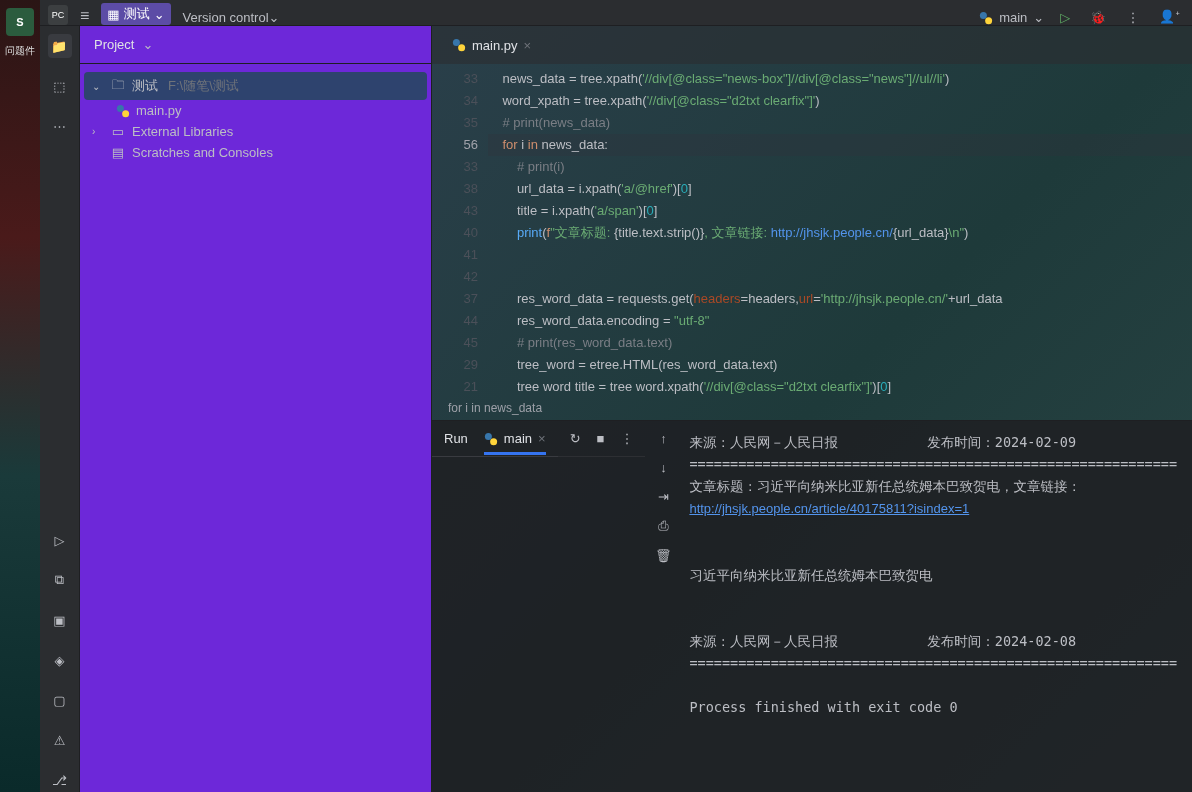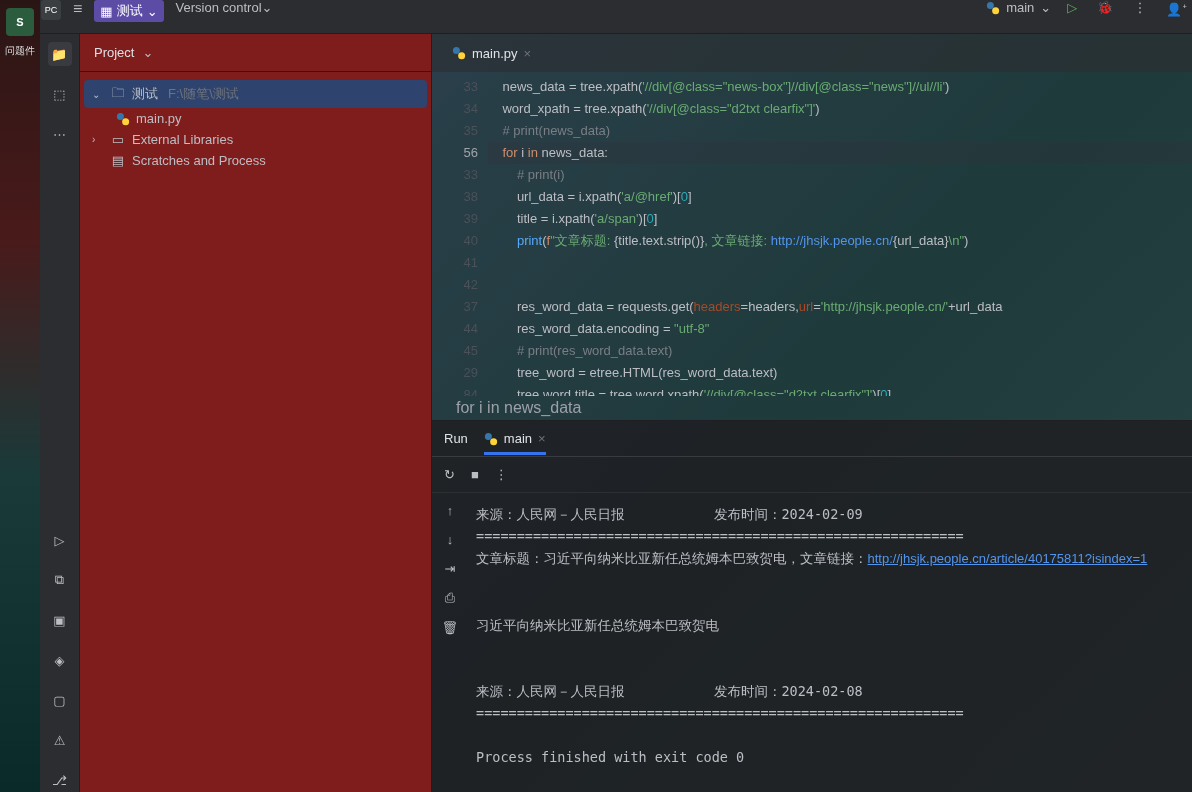--- a/index.html
+++ b/index.html
@@ -1,35 +1,35 @@
 <!DOCTYPE html>
 <html><head>
 <meta charset="utf-8">
 <style>
 *{margin:0;padding:0;box-sizing:border-box;font-family:'Segoe UI',Arial,sans-serif;font-size:13px}
 body{width:1192px;height:792px;background:#1e1f22;color:#bcbec4;overflow:hidden;display:flex}
 .desktop-strip{width:40px;height:100%;background:linear-gradient(180deg,#2a1515 0%,#4a1a1a 30%,#1a3a3a 60%,#0a2a2a 100%);display:flex;flex-direction:column;align-items:center;padding-top:8px;gap:8px}
 .desktop-strip .app-icon{width:28px;height:28px;background:#2b5c3e;border-radius:4px;display:flex;align-items:center;justify-content:center;color:#fff;font-weight:bold;font-size:11px}
 .desktop-strip .label{color:#ddd;font-size:10px;writing-mode:horizontal-tb;text-align:center}
 .ide{flex:1;display:flex;flex-direction:column;background:#2b2d30}
-.top-bar{height:34px;background:#2b2d30;display:flex;align-items:flex-start;padding:0 1px;gap:12px;border-bottom:1px solid #1e1f22}
+.top-bar{height:26px;background:#2b2d30;display:flex;align-items:flex-end;padding:0 8px;gap:12px;border-bottom:1px solid #1e1f22}
 .top-bar .logo{width:20px;height:20px;background:#3c3f41;border-radius:3px;display:flex;align-items:center;justify-content:center;font-size:9px;color:#fff}
 .top-bar .burger{color:#bcbec4;font-size:16px;cursor:pointer}
 .top-bar .proj-badge{background:#5c4ca6;color:#fff;padding:2px 6px;border-radius:3px;font-size:12px;display:flex;align-items:center;gap:4px}
 .top-bar .dropdown{color:#bcbec4;cursor:pointer;display:flex;align-items:center;}
 .top-bar .spacer{flex:1}
 .top-bar .run-sel{display:flex;align-items:center;gap:6px;color:#bcbec4}
 .top-bar .icon-btn{color:#bcbec4;cursor:pointer;padding:0 4px}
 .top-bar .play{color:#5fad65}
 .main-area{flex:1;display:flex;overflow:hidden}
 .left-rail{width:40px;background:#2b2d30;display:flex;flex-direction:column;align-items:center;padding-top:8px;gap:16px;border-right:1px solid #1e1f22}
 .left-rail .rail-icon{color:#bcbec4;cursor:pointer;width:24px;height:24px;display:flex;align-items:center;justify-content:center}
 .left-rail .rail-icon:first-child{background:#393b40;border-radius:4px}
 .left-rail .rail-spacer{flex:1}
-.project-panel{width:352px;background:#7f1d1d;border-right:1px solid #1e1f22;display:flex;flex-direction:column}
+.project-panel{width:352px;background:#6d28d9;border-right:1px solid #1e1f22;display:flex;flex-direction:column}
 .project-header{height:38px;display:flex;align-items:center;padding:0 14px;gap:8px;border-bottom:1px solid #1e1f22}
 .project-header .title{font-weight:500;color:#dfe1e5}
 .tree{padding:8px 4px}
 .tree-row{display:flex;align-items:center;padding:3px 8px;gap:6px;cursor:pointer;border-radius:4px}
 .tree-row.selected{background:#2e436e}
 .tree-row .arrow{width:12px;color:#bcbec4;font-size:10px}
 .tree-row .icon{width:16px;text-align:center}
 .tree-row .path{color:#6f737a;margin-left:4px}
 .tree-row.indent1{padding-left:32px}
 .editor-area{flex:1;display:flex;flex-direction:column;background:linear-gradient(135deg,#2a3f4a 0%,#1e3a3a 50%,#2a4545 100%);position:relative;overflow:hidden}
@@ -40,22 +40,22 @@
 .gutter{width:56px;text-align:right;padding:4px 10px 4px 0;color:#4b5059;user-select:none;line-height:22px}
 .gutter .current{color:#a1a3ab}
 .code-lines{flex:1;padding:4px 0;line-height:22px;white-space:pre;color:#bcbec4}
 .kw{color:#cf8e6d}
 .str{color:#6aab73}
 .fn{color:#57aaf7}
 .cm{color:#7a7e85}
 .num{color:#2aacb8}
 .link{color:#5394ec;}
 .hl-line{background:rgba(50,50,60,0.3);display:inline-block;width:100%}
-.breadcrumb{height:24px;padding:0 24px;color:#9da0a8;font-size:16px;display:flex;align-items:center}
-.bottom-panel{height:372px;background:rgba(30,31,34,0.85);border-top:1px solid #1e1f22;display:flex;flex-direction:column}
+.breadcrumb{height:24px;padding:0 16px;color:#9da0a8;font-size:12px;display:flex;align-items:center}
+.bottom-panel{height:372px;background:rgba(30,31,34,0.85);border-top:1px solid #1e1f22;display:flex;flex-direction:row}
 .run-tabs{height:36px;display:flex;align-items:center;padding:0 12px;gap:16px;border-bottom:1px solid #393b40}
 .run-tabs .run-label{color:#dfe1e5;font-weight:500}
 .run-tabs .run-tab{display:flex;align-items:center;gap:6px;color:#dfe1e5;position:relative}
 .run-tabs .run-tab::after{content:'';position:absolute;bottom:-9px;left:0;right:0;height:3px;background:#3574f0}
 .run-toolbar{height:36px;display:flex;align-items:center;padding:0 12px;gap:16px;border-bottom:1px solid #2d2f33}
 .run-toolbar .tb-icon{color:#bcbec4;cursor:pointer}
 .console-wrap{flex:1;display:flex;overflow:hidden}
 .console-rail{width:36px;display:flex;flex-direction:column;align-items:center;padding-top:10px;gap:14px}
 .console-rail .cr-icon{color:#bcbec4;cursor:pointer}
 .console-out{flex:1;padding:10px 8px;font-family:'Consolas','Monaco',monospace;font-size:13.5px;line-height:22px;color:#bcbec4;white-space:pre-wrap;overflow:auto}
@@ -135,21 +135,21 @@
           <span>main.py</span>
         </div>
         <div class="tree-row">
           <span class="arrow">›</span>
           <span class="icon">▭</span>
           <span>External Libraries</span>
         </div>
         <div class="tree-row">
           <span class="arrow"></span>
           <span class="icon">▤</span>
-          <span>Scratches and Process</span>
+          <span>Scratches and Consoles</span>
         </div>
       </div>
     </div>
 
     <div class="editor-area">
       <div class="editor-tabs">
         <div class="editor-tab">
           <svg class="py-svg" viewBox="0 0 16 16">
               <circle cx="5" cy="5" r="4" fill="#3776ab"></circle>
               <circle cx="11" cy="11" r="4" fill="#ffd43b"></circle>
@@ -159,29 +159,29 @@
         </div>
       </div>
       <div class="code-area">
         <div class="gutter" id="gutter">
             <div>33</div>
             <div>34</div>
             <div>35</div>
             <div class="current">56</div>
             <div>33</div>
             <div>38</div>
-            <div>39</div>
+            <div>43</div>
             <div>40</div>
             <div>41</div>
             <div>42</div>
             <div>37</div>
             <div>44</div>
             <div>45</div>
             <div>29</div>
-            <div>84</div>
+            <div>21</div>
           </div>
         <div class="code-lines" id="code-lines"><div>    news_data = tree.xpath(<span class="str">'//div[@class="news-box"]//div[@class="news"]//ul//li'</span>)</div><div>    word_xpath = tree.xpath(<span class="str">'//div[@class="d2txt clearfix"]'</span>)</div><div>    <span class="cm"># print(news_data)</span></div><div class="hl-line">    <span class="kw">for</span> i <span class="kw">in</span> news_data:</div><div>        <span class="cm"># print(i)</span></div><div>        url_data = i.xpath(<span class="str">'a/@href'</span>)[<span class="num">0</span>]</div><div>        title = i.xpath(<span class="str">'a/span'</span>)[<span class="num">0</span>]</div><div>        <span class="fn">print</span>(<span class="kw">f</span><span class="str">"文章标题: </span>{title.text.strip()}<span class="str">, 文章链接: </span><span class="link">http://jhsjk.people.cn/</span>{url_data}<span class="str">\n"</span>)</div><div>    </div><div>    </div><div>        res_word_data = requests.get(<span style="color:#aa4926">headers</span>=headers,<span style="color:#aa4926">url</span>=<span class="str">'http://jhsjk.people.cn/'</span>+url_data</div><div>        res_word_data.encoding = <span class="str">"utf-8"</span></div><div>        <span class="cm"># print(res_word_data.text)</span></div><div>        tree_word = etree.HTML(res_word_data.text)</div><div>        tree word title = tree word.xpath(<span class="str">'//div[@class="d2txt clearfix"]'</span>)[<span class="num">0</span>]</div></div>
       </div>
       <div class="breadcrumb">for i in news_data</div>
 
       <div class="bottom-panel">
         <div class="run-tabs">
           <span class="run-label">Run</span>
           <span class="run-tab">
             <svg class="py-svg" viewBox="0 0 16 16">

